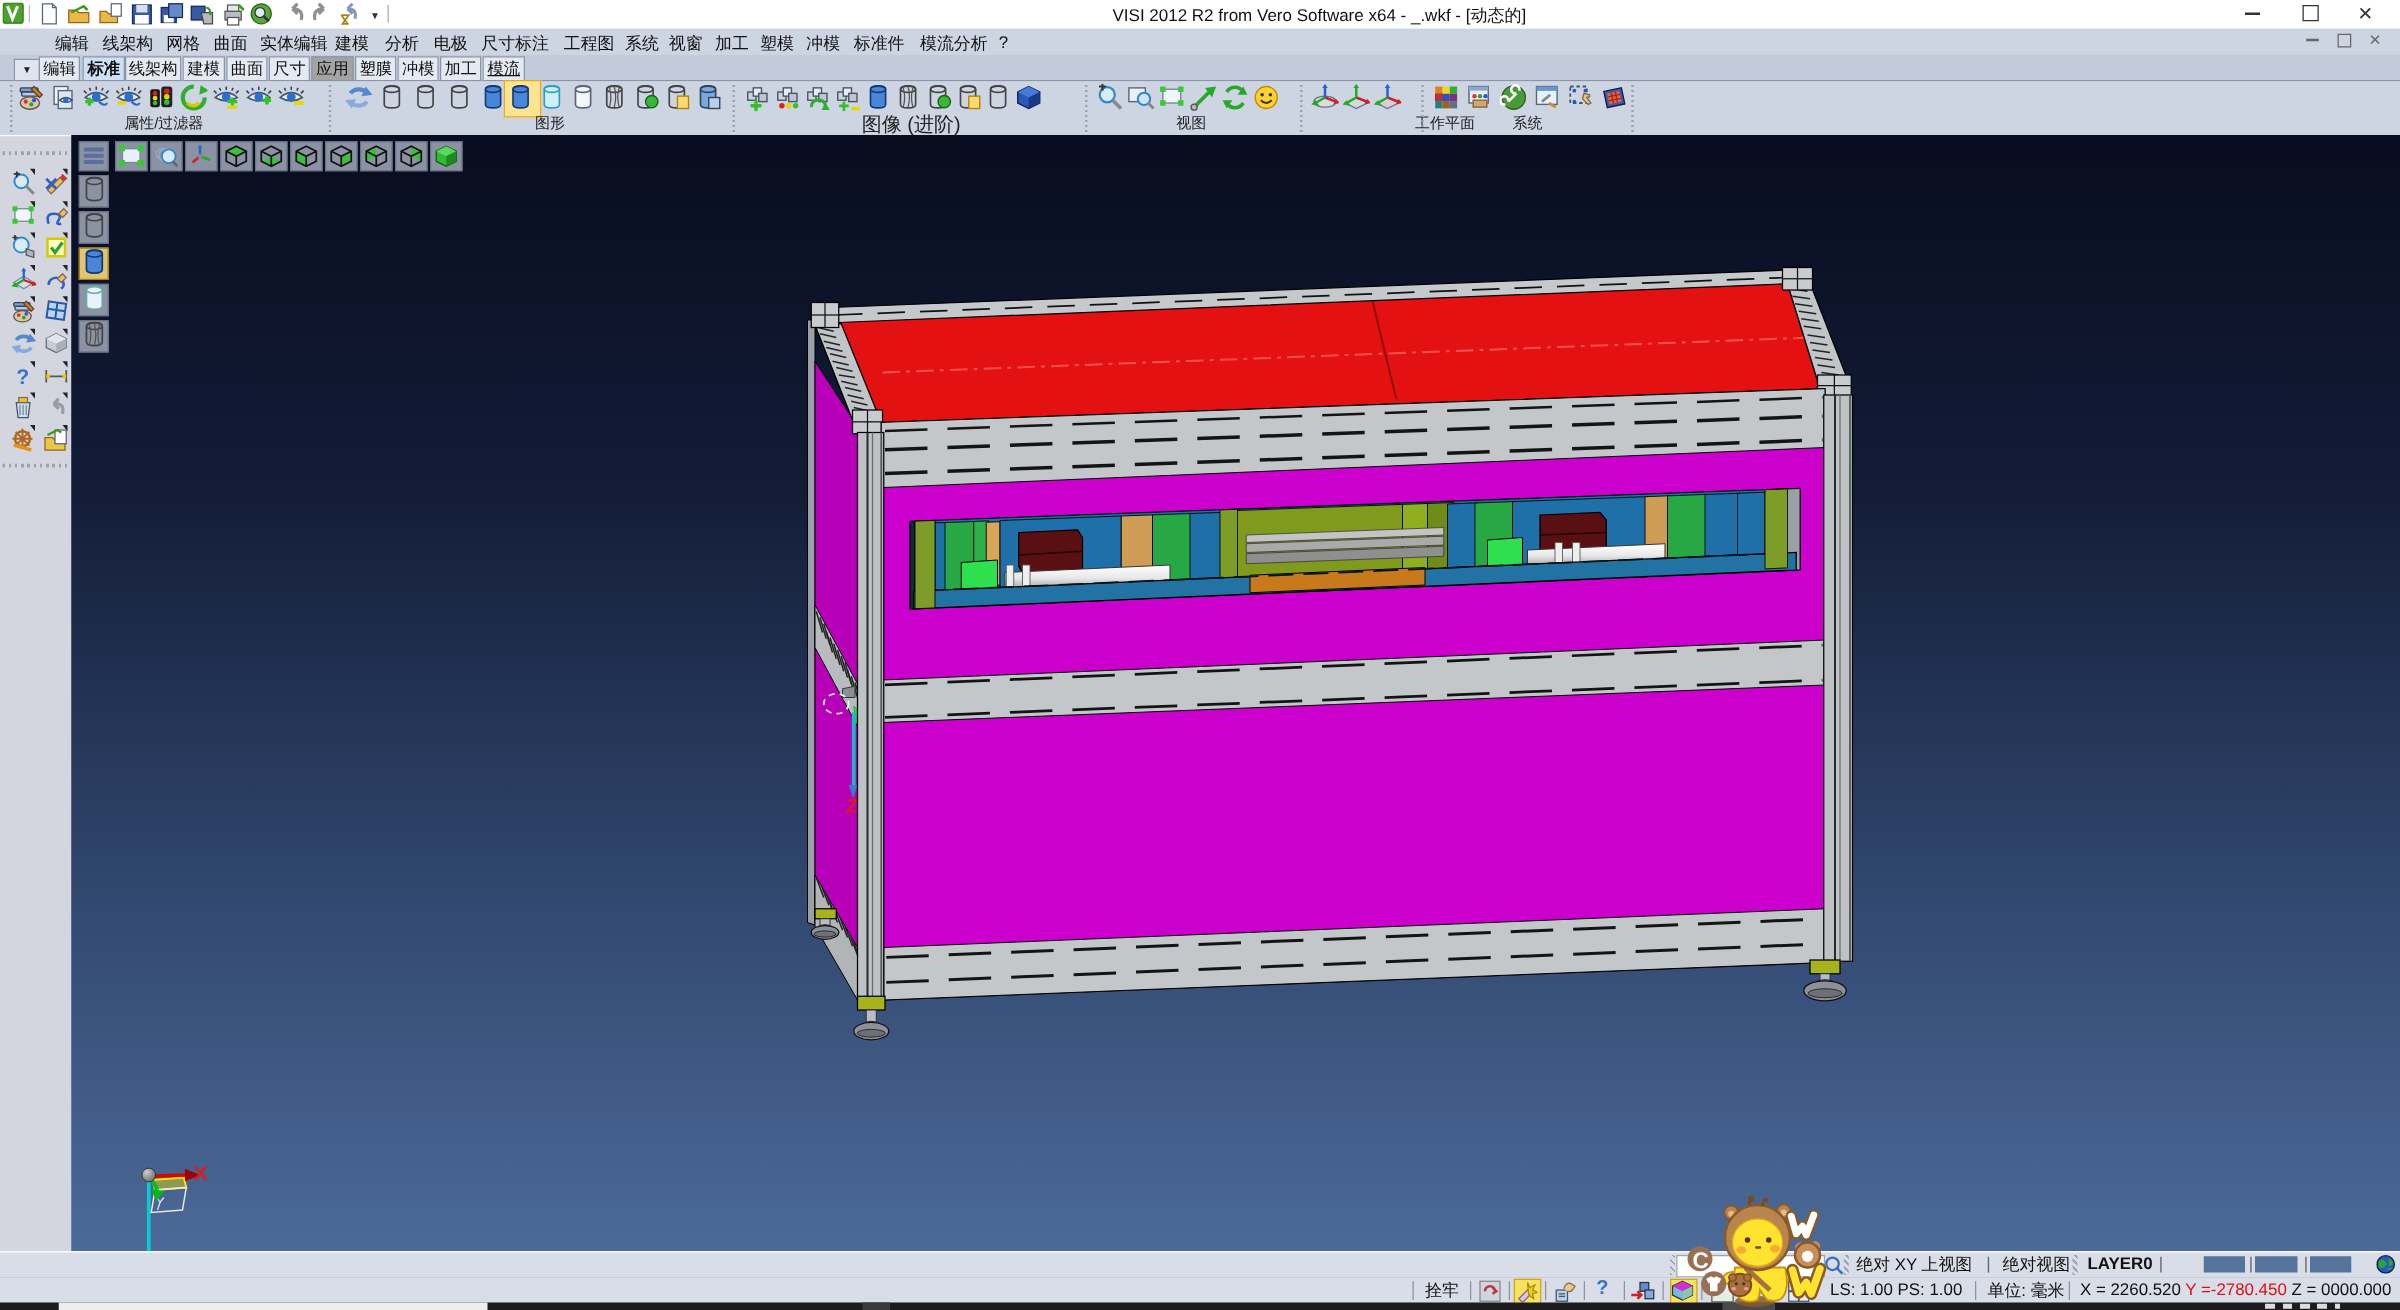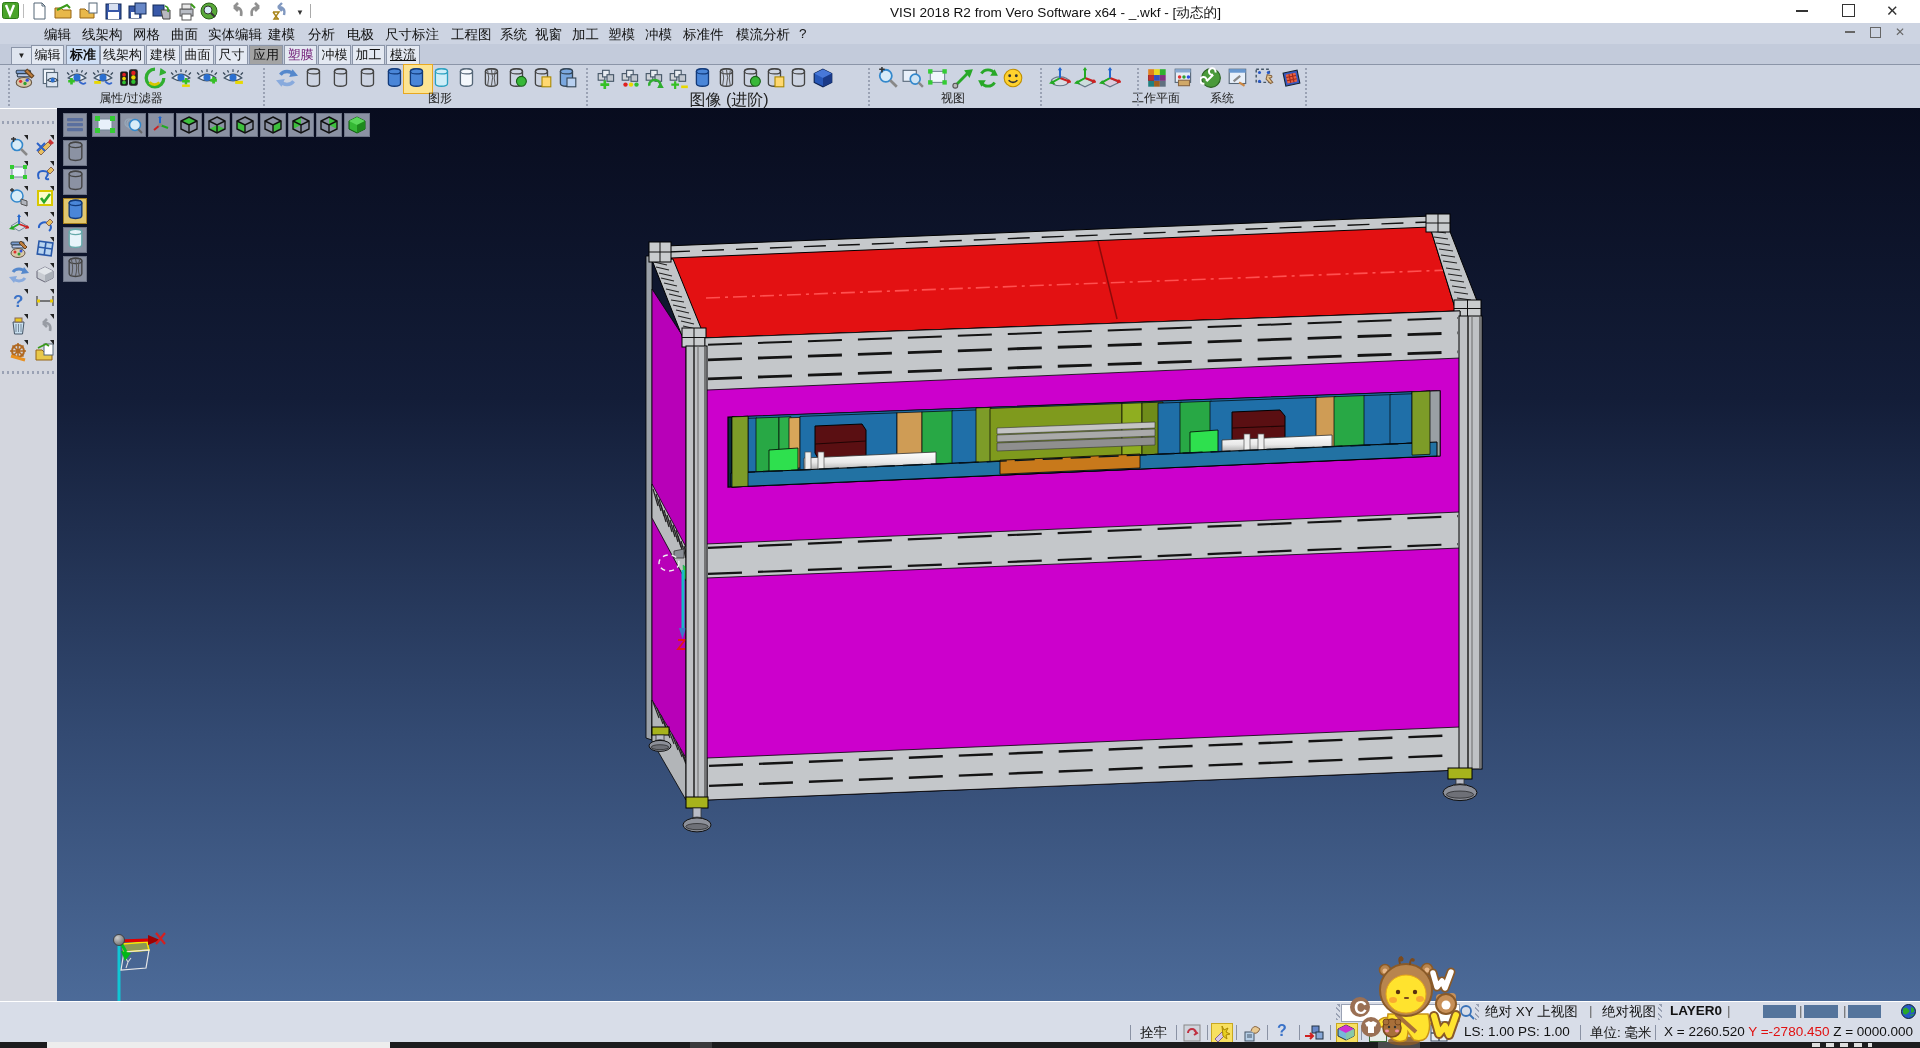--- a/index.html
+++ b/index.html
@@ -57,21 +57,21 @@
       <div style="position:absolute;left:248px;top:2px;width:19px;height:19px;"><svg width="19" height="19" viewBox="0 0 19 19" style="">
           <path d="M4 14 q-2 -9 7 -9 M11 5 l-4 -4 M11 5 l-4 4" fill="none" stroke="#909090" stroke-width="2.6"></path>
         </svg></div>
       <div style="position:absolute;left:270px;top:2px;width:19px;height:19px;"><svg width="19" height="19" viewBox="0 0 19 19" style="">
           <path d="M14 13 q2 -8 -6 -8 M8 5 l4 -4 M8 5 l4 4" fill="none" stroke="#8098c0" stroke-width="2.4"></path>
           <path d="M3 10 h6 l-5 7 h5 M3 10 l5 7" stroke="#a88418" stroke-width="1.4" fill="none"></path>
         </svg></div>
       <div style="position:absolute;left:296px;top:8px;font-size:8px;color:#333;">▼</div>
       <div style="position:absolute;left:23px;top:4px;width:1px;height:14px;background:#bbb;"></div>
       <div style="position:absolute;left:310px;top:4px;width:1px;height:14px;background:#aaa;"></div>
-<div class="abs" style="left:890px;top:4px;font-size:13.6px;color:#111;">VISI 2018 R2 from Vero Software x64 - _.wkf - [动态的]</div>
+<div class="abs" style="left:890px;top:4px;font-size:13.6px;color:#111;">VISI 2012 R2 from Vero Software x64 - _.wkf - [动态的]</div>
 <div class="abs" style="left:1796px;top:10px;width:12px;height:2px;background:#333;"></div>
 <div class="abs" style="left:1842px;top:4px;width:11px;height:11px;border:1.5px solid #333;"></div>
 <div class="abs" style="left:1886px;top:2px;font-size:15px;color:#333;">✕</div>
 </div>
 
 <div class="abs" style="left:0;top:23px;width:1920px;height:21px;background:#cdd4e2;font-size:13.5px;color:#111;">
 <span style="position:absolute;left:9px;top:20px;text-align:center;">文件</span>
       <span style="position:absolute;left:44px;top:3px;">编辑</span>
       <span style="position:absolute;left:82px;top:3px;">线架构</span>
       <span style="position:absolute;left:133px;top:3px;">网格</span>
@@ -97,21 +97,21 @@
 
 <div class="abs" style="left:0;top:44px;width:1920px;height:20px;background:#c3cbdb;border-bottom:1px solid #8b95a8;">
 <div style="position:absolute;left:11px;top:3px;width:19px;height:16px;background:#dfe5ef;border:1px solid #8b95a8;font-size:8px;text-align:center;line-height:15px;color:#222;">▼</div>
       <div style="position:absolute;left:31px;top:1px;width:31px;height:18px;background:#e4e9f2;border:1px solid #8b95a8;font-size:13px;font-weight:400;text-align:center;line-height:17px;color:#111;">编辑</div>
       <div style="position:absolute;left:66px;top:1px;width:32px;height:18px;background:#cfdff5;border:1px solid #8b95a8;font-size:13px;font-weight:700;text-align:center;line-height:17px;color:#111;">标准</div>
       <div style="position:absolute;left:100px;top:1px;width:43px;height:18px;background:#e4e9f2;border:1px solid #8b95a8;font-size:13px;font-weight:400;text-align:center;line-height:17px;color:#111;">线架构</div>
       <div style="position:absolute;left:146px;top:1px;width:32px;height:18px;background:#e4e9f2;border:1px solid #8b95a8;font-size:13px;font-weight:400;text-align:center;line-height:17px;color:#111;">建模</div>
       <div style="position:absolute;left:181px;top:1px;width:31px;height:18px;background:#e4e9f2;border:1px solid #8b95a8;font-size:13px;font-weight:400;text-align:center;line-height:17px;color:#111;">曲面</div>
       <div style="position:absolute;left:215px;top:1px;width:31px;height:18px;background:#e4e9f2;border:1px solid #8b95a8;font-size:13px;font-weight:400;text-align:center;line-height:17px;color:#111;">尺寸</div>
       <div style="position:absolute;left:249px;top:1px;width:32px;height:18px;background:#a3a3a3;border:1px solid #8b95a8;font-size:13px;font-weight:400;text-align:center;line-height:17px;color:#111;">应用</div>
-      <div style="position:absolute;left:284px;top:1px;width:31px;height:18px;background:#e4e9f2;border:1px solid #8b95a8;font-size:13px;font-weight:400;text-align:center;line-height:17px;color:#701a75;">塑膜</div>
+      <div style="position:absolute;left:284px;top:1px;width:31px;height:18px;background:#e4e9f2;border:1px solid #8b95a8;font-size:13px;font-weight:400;text-align:center;line-height:17px;color:#000000;">塑膜</div>
       <div style="position:absolute;left:318px;top:1px;width:31px;height:18px;background:#e4e9f2;border:1px solid #8b95a8;font-size:13px;font-weight:400;text-align:center;line-height:17px;color:#111;">冲模</div>
       <div style="position:absolute;left:352px;top:1px;width:31px;height:18px;background:#e4e9f2;border:1px solid #8b95a8;font-size:13px;font-weight:400;text-align:center;line-height:17px;color:#111;">加工</div>
       <div style="position:absolute;left:386px;top:1px;width:32px;height:18px;background:#e4e9f2;border:1px solid #8b95a8;font-size:13px;font-weight:400;text-align:center;line-height:17px;color:#111;text-decoration:underline;">模流</div>
 </div>
 
 <div class="abs" style="left:0;top:65px;width:1920px;height:43px;background:#cdd4e2;">
 <div style="position:absolute;left:14px;top:2px;width:22px;height:22px;"><svg width="20" height="20" viewBox="0 0 20 20" style="transform:scale(1.1);transform-origin:0 0;">
           <rect x="2" y="3" width="13" height="3" rx="1" fill="#7a9ccf" stroke="#345"></rect>
           <rect x="3" y="6" width="13" height="3" rx="1" fill="#b8c8e8" stroke="#345"></rect>
           <ellipse cx="9" cy="14" rx="7" ry="4.5" fill="#d8c8a8" stroke="#654"></ellipse>

